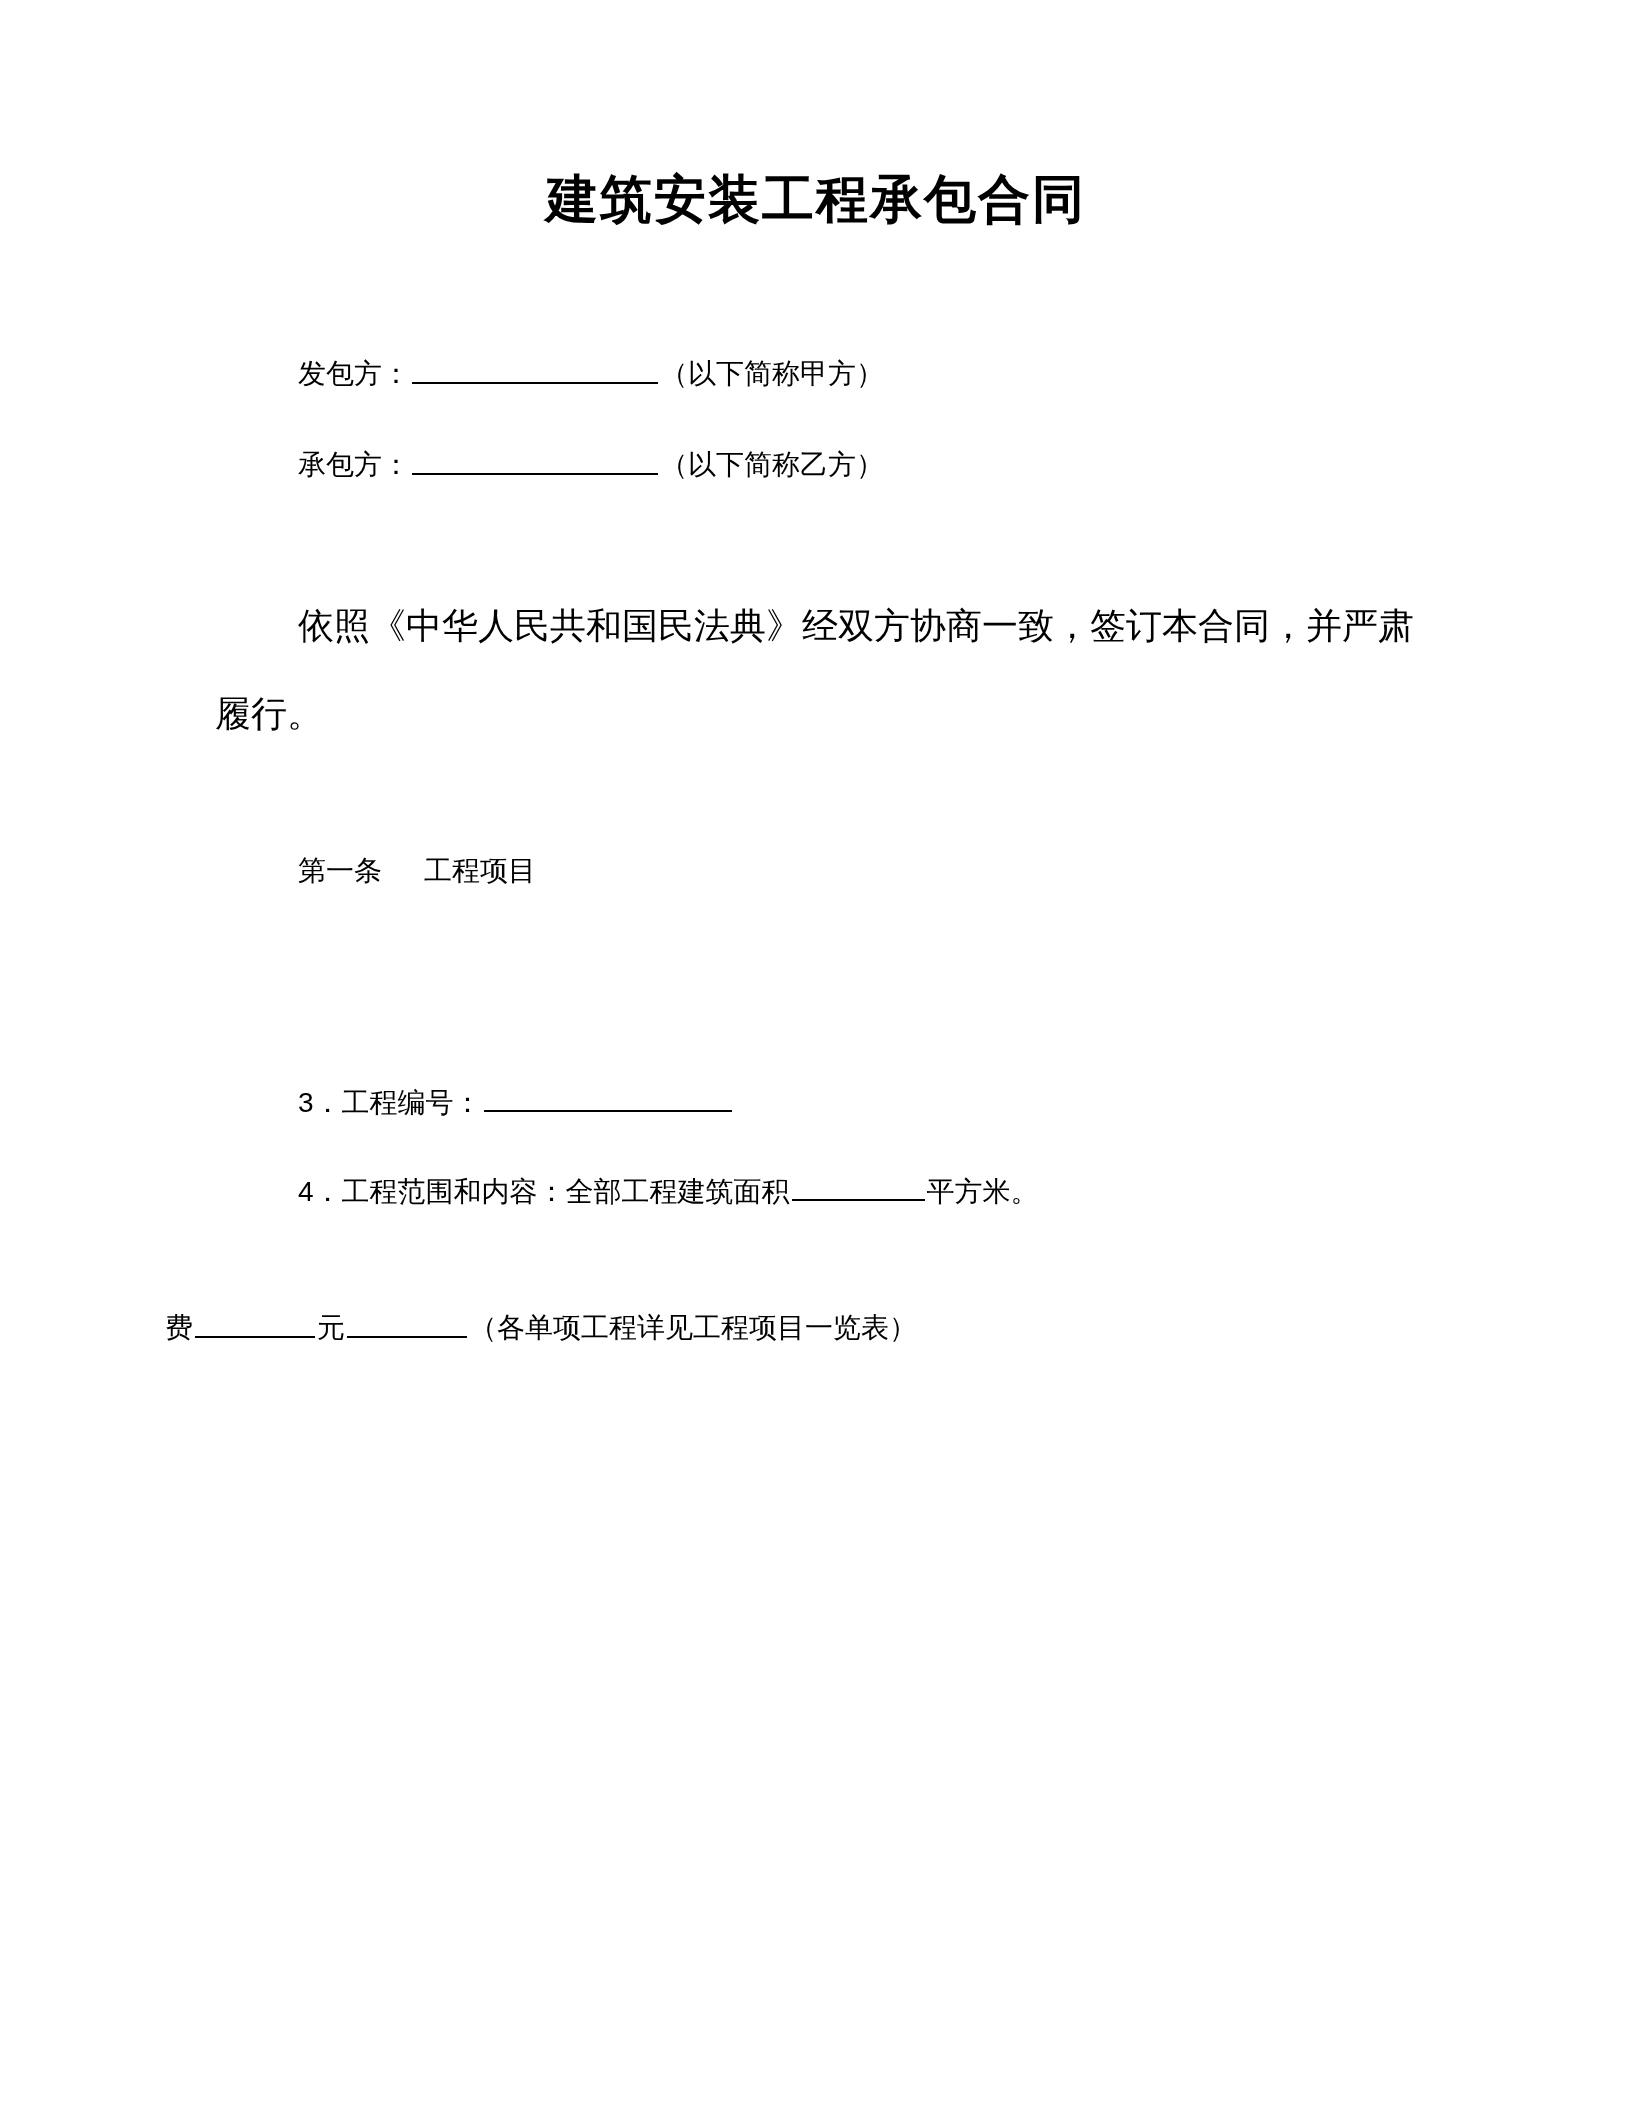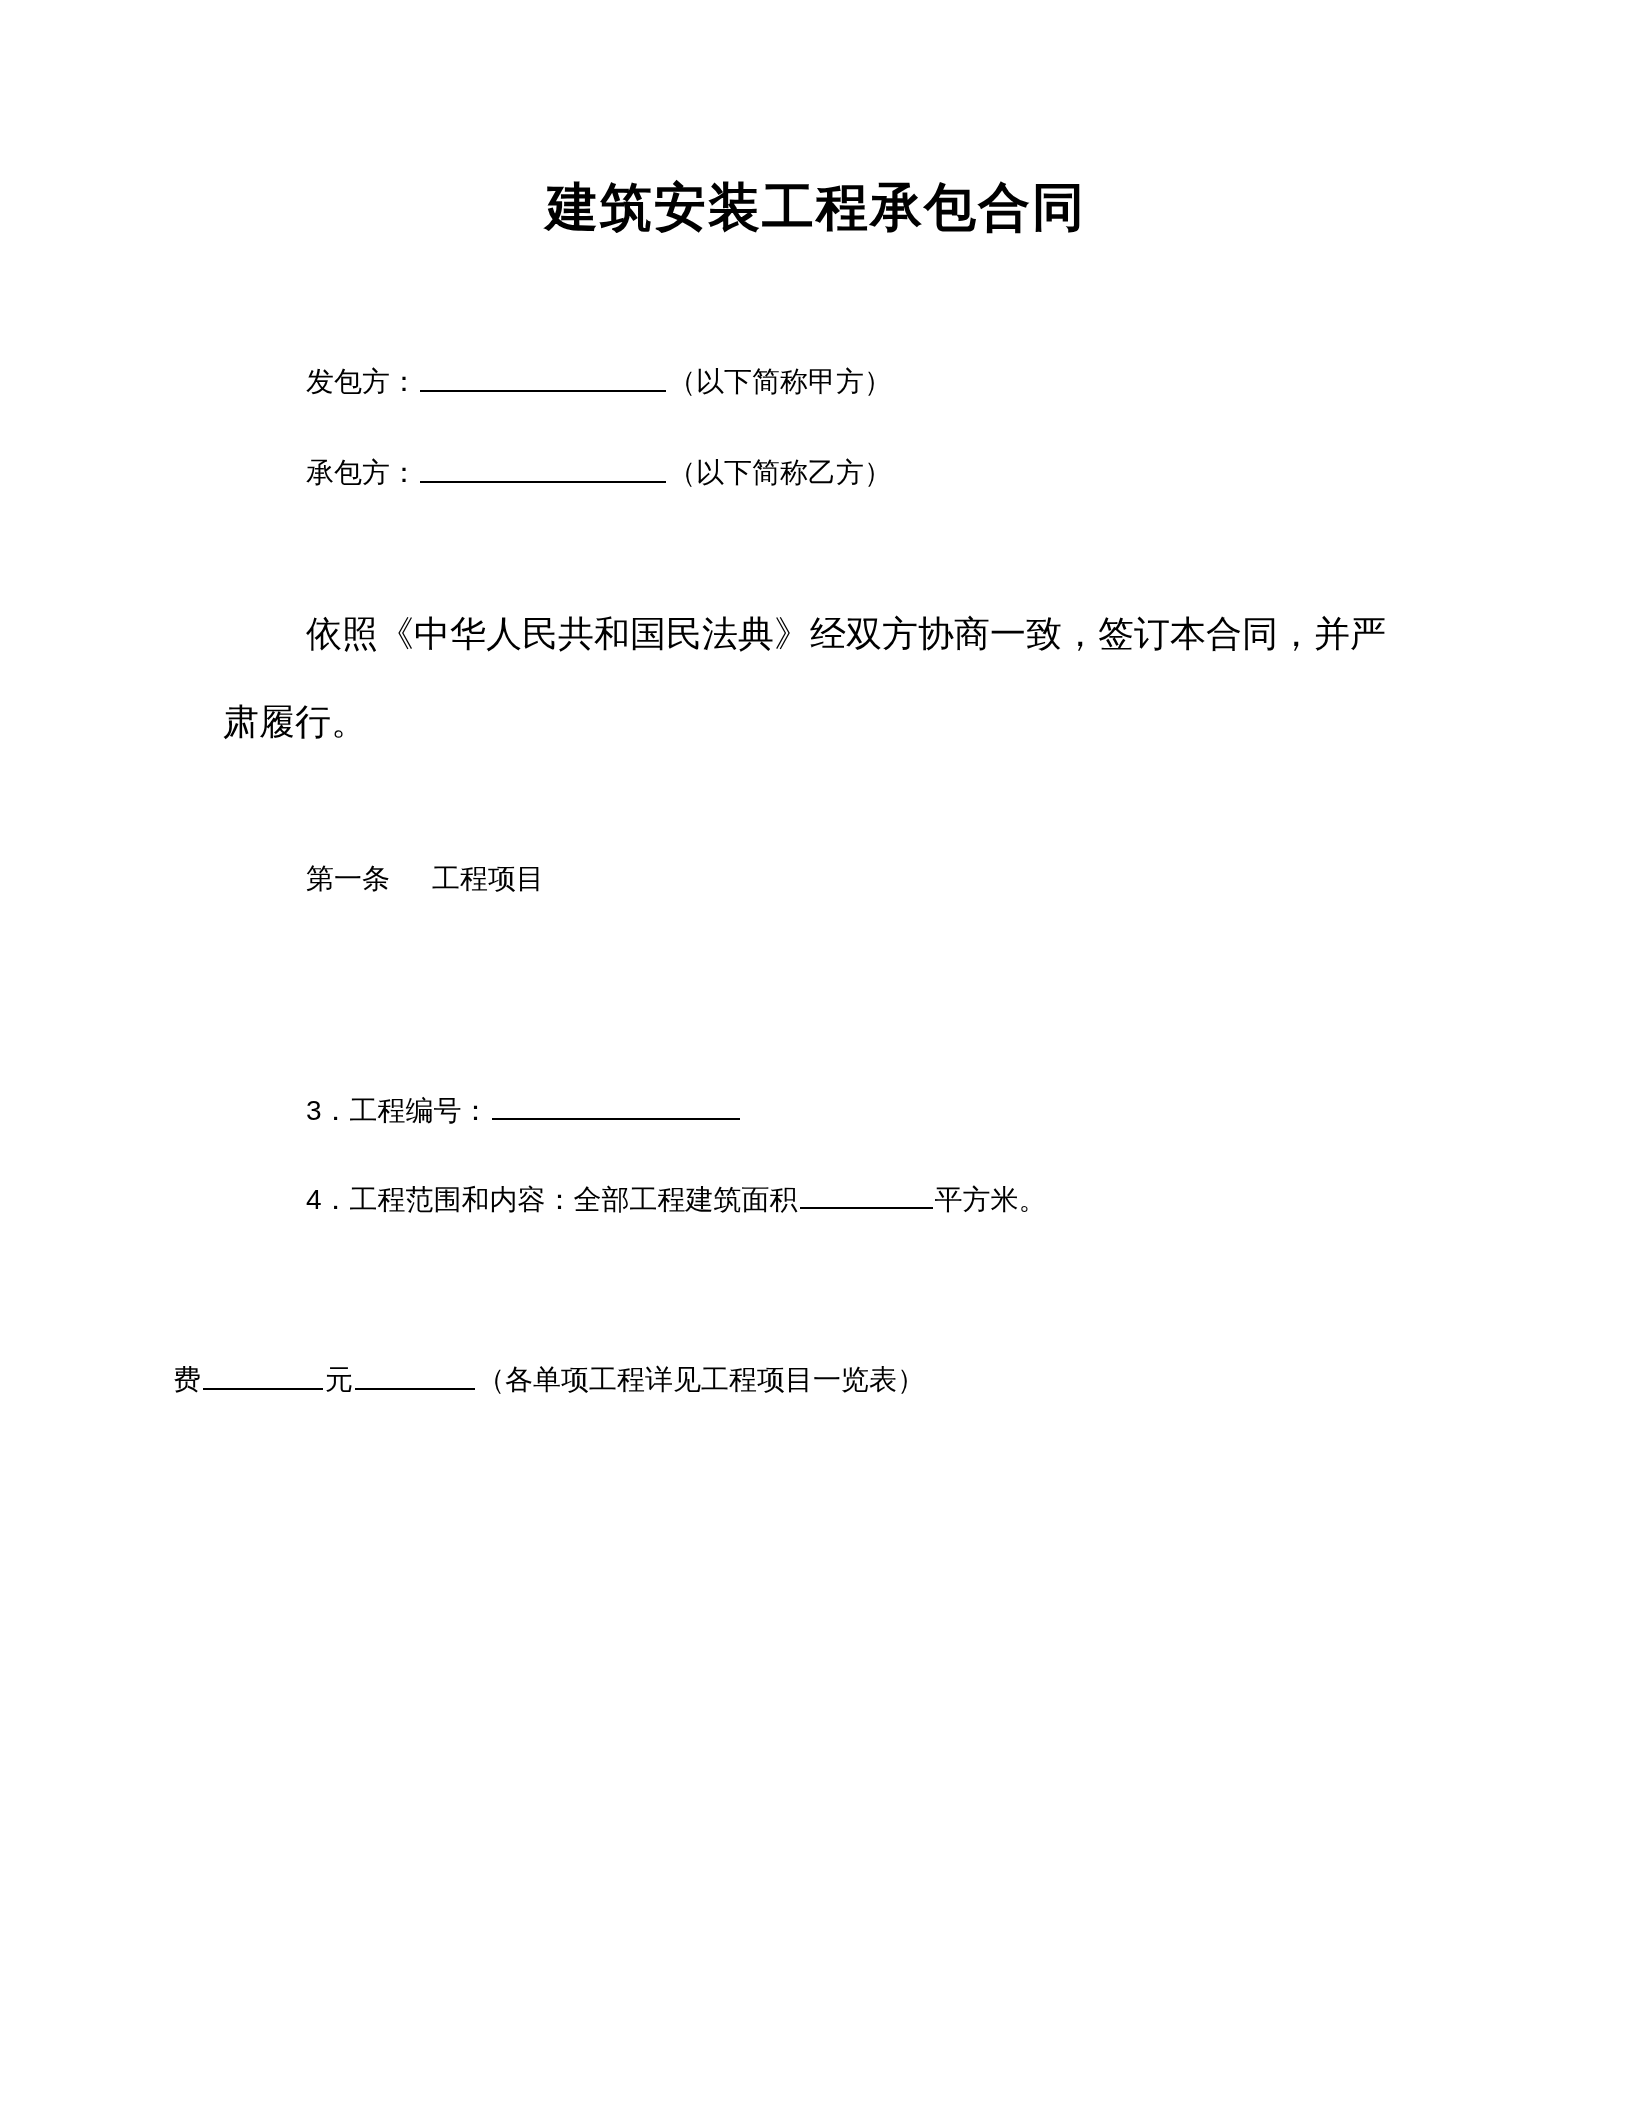--- a/index.html
+++ b/index.html
@@ -12,21 +12,21 @@
     height: 2112px;
     font-family: "Liberation Sans", "DejaVu Sans", sans-serif;
     color: #000000;
     -webkit-font-smoothing: antialiased;
   }
   .page {
     position: relative;
     width: 1632px;
     height: 1600px;
     box-sizing: border-box;
-    padding: 8px;
+    padding: 0;
     overflow: hidden;
   }
   .doc-title {
     text-align: center;
     font-size: 52px;
     font-weight: bold;
     letter-spacing: 2px;
     margin: 0;
     padding-top: 168px;
     line-height: 1.2;
@@ -114,18 +114,18 @@
 
     <div class="line-row indent">
       <span class="nowrap">4．</span><span class="nowrap">工程范围和内容：全部工程建筑面积</span><span class="blank w-short"></span><span class="nowrap">平方米。</span>
     </div>
 
     <div class="sp-item-gap"></div>
 
 
     <div class="sp-item-gap"></div>
 
-    <div class="line-row" style="margin-left:-50px;margin-top:44px;">
+    <div class="line-row" style="margin-left:-50px;">
       <span class="nowrap">费</span><span class="blank w-xshort"></span><span class="nowrap">元</span><span class="blank w-xshort"></span><span class="nowrap">（各单项工程详见工程项目一览表）</span>
     </div>
 
   </div>
 </div>
 
 </body></html>

